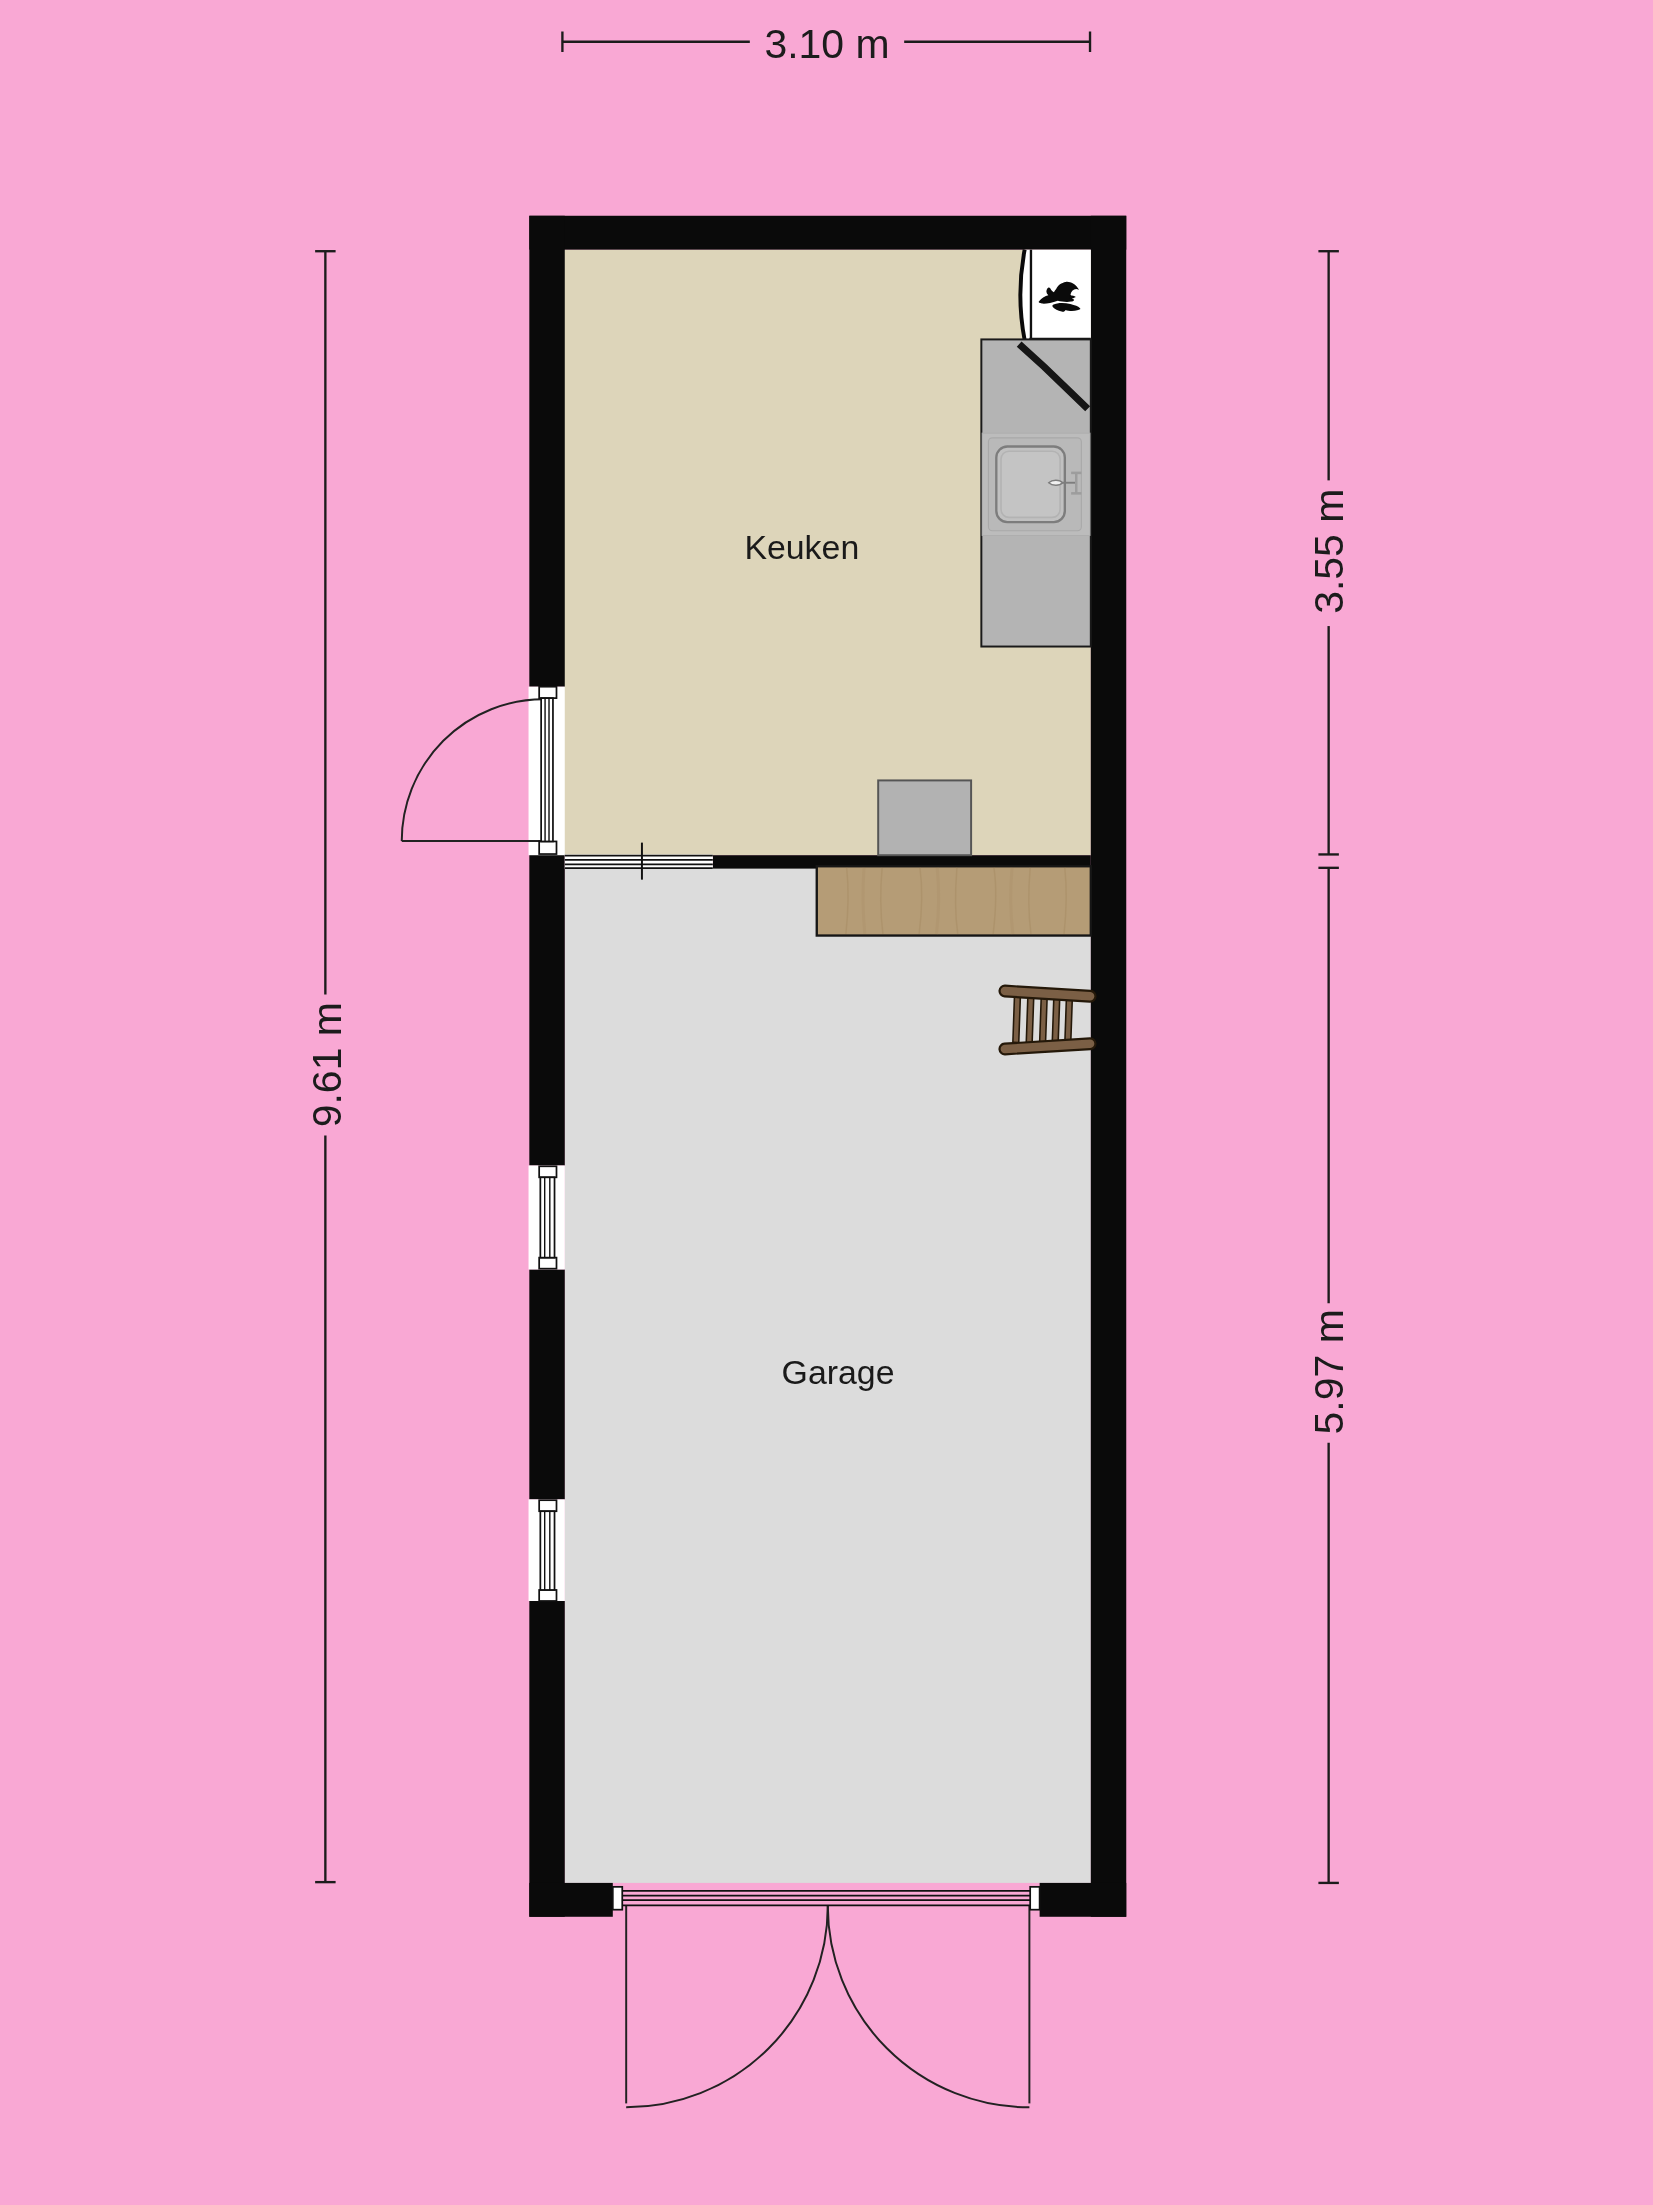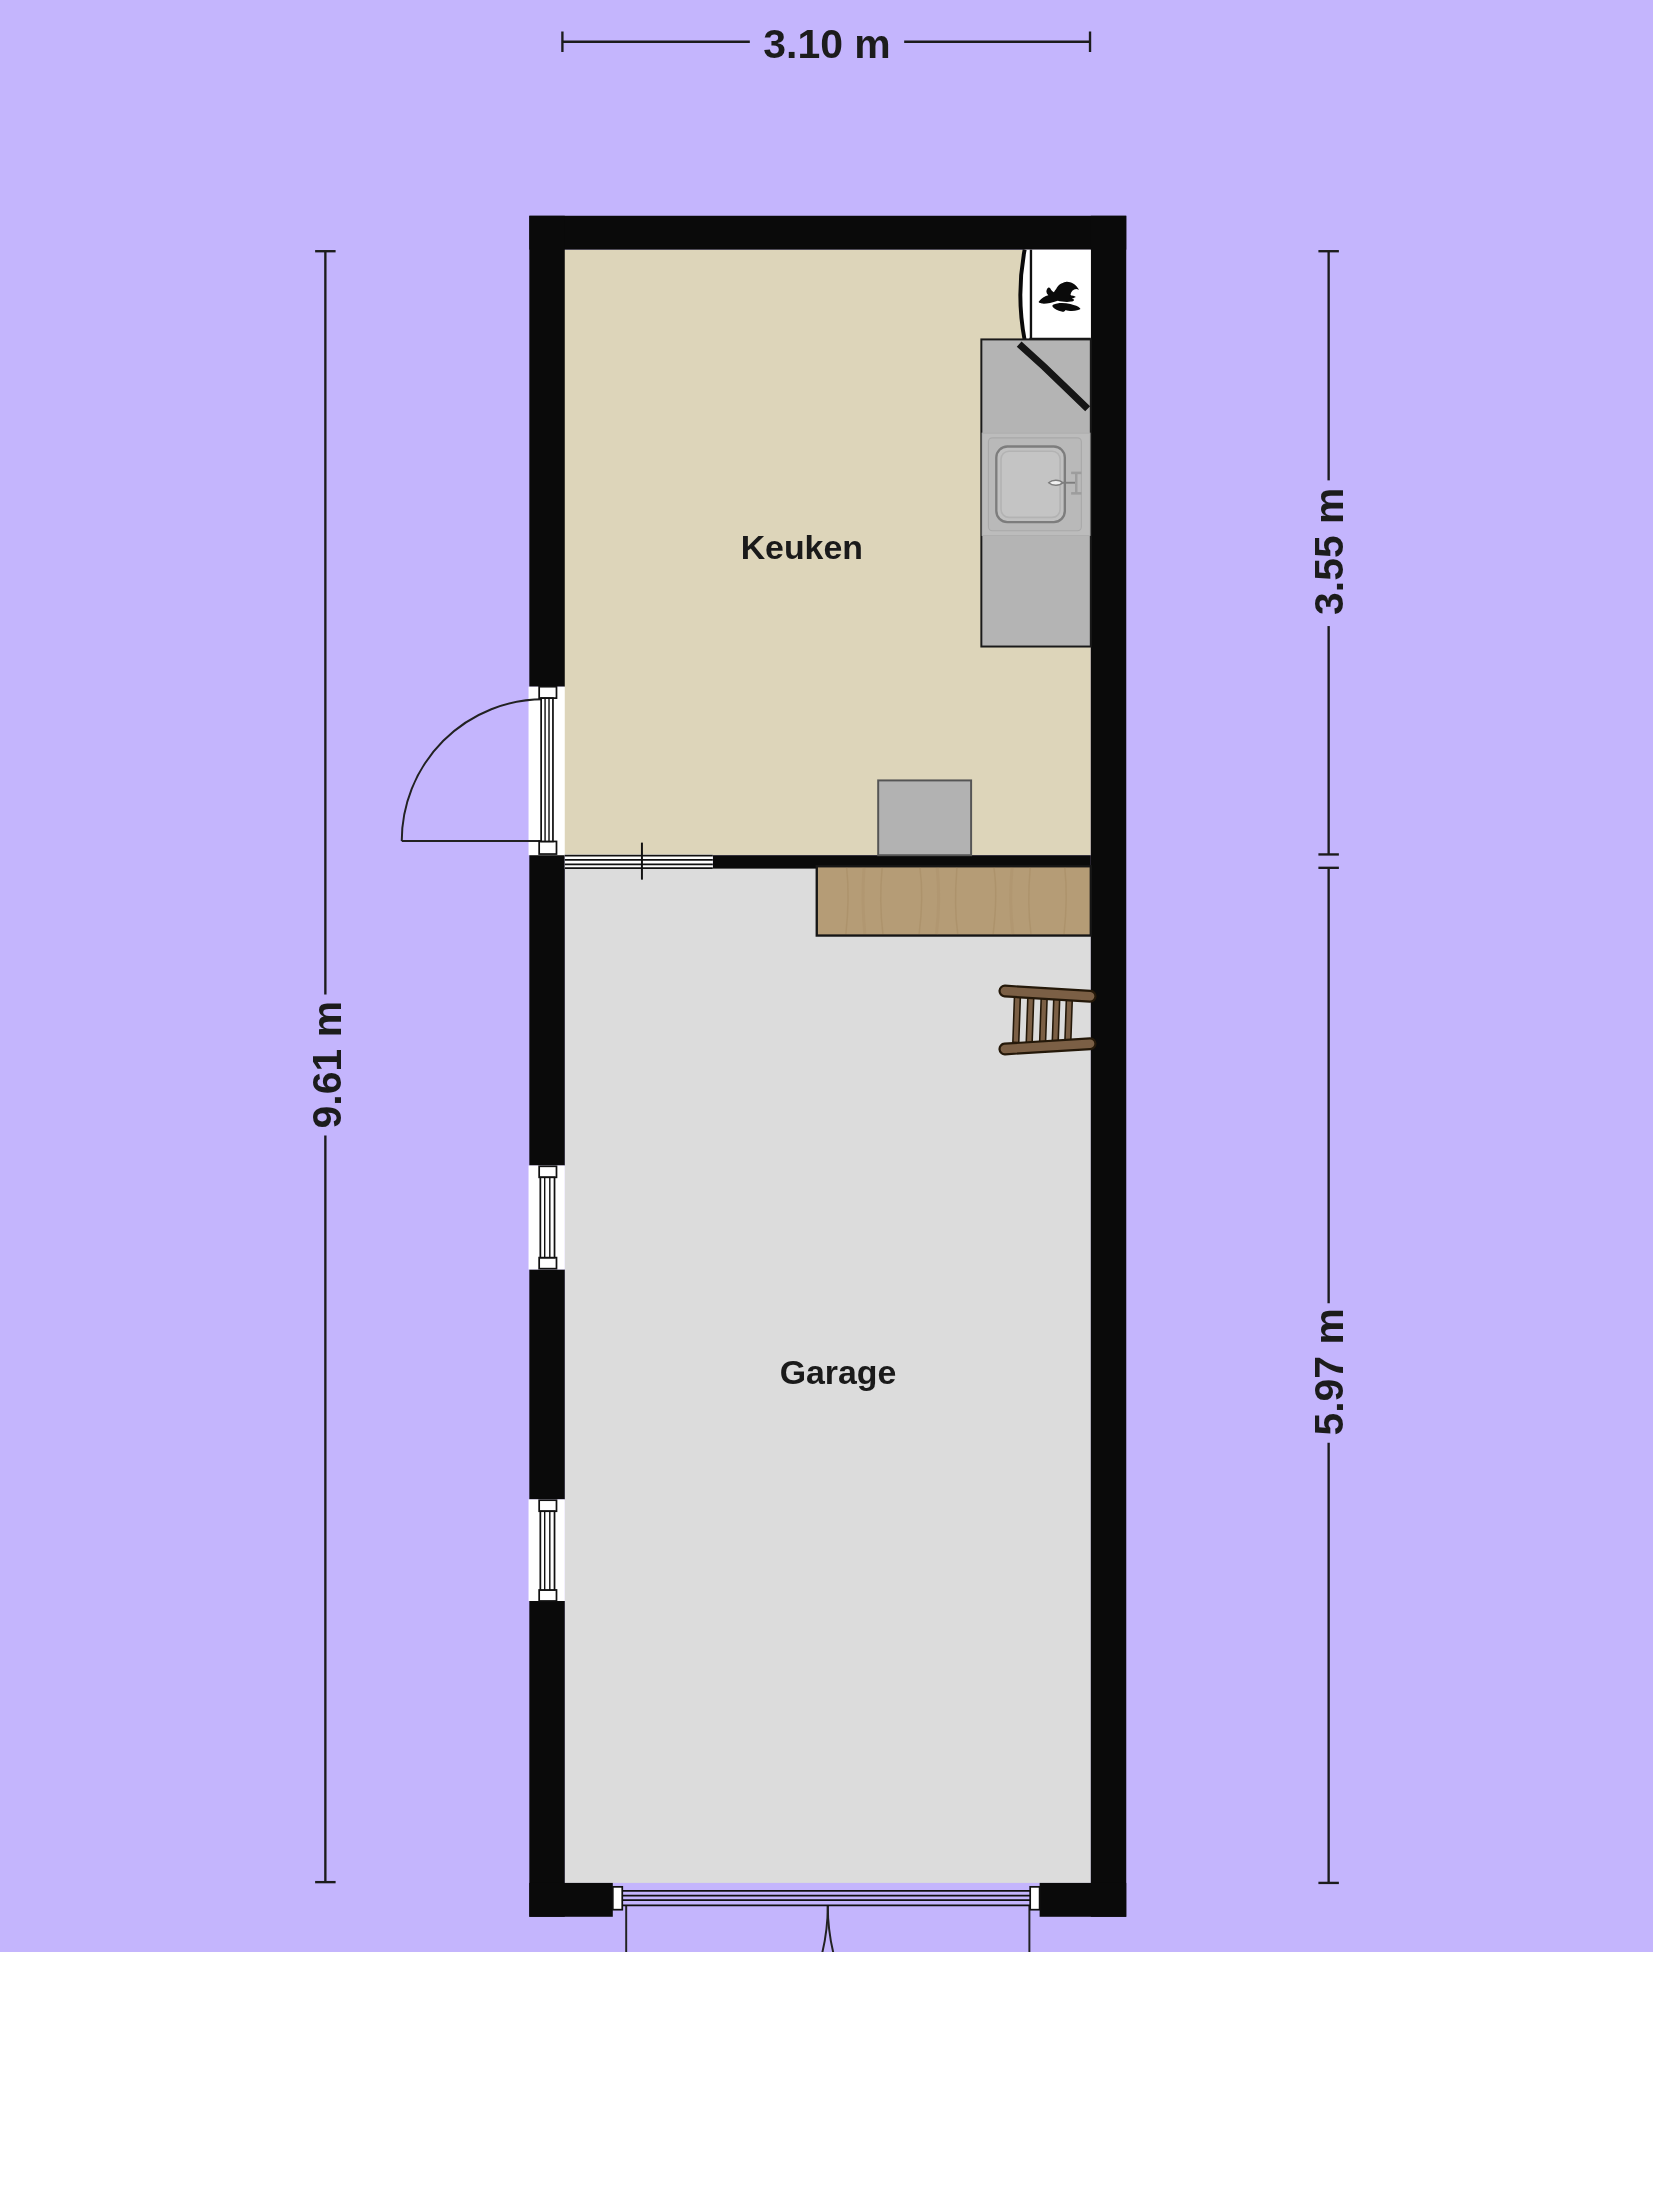--- a/index.html
+++ b/index.html
@@ -1,16 +1,16 @@
 <!DOCTYPE html>
 <html style="font-size:12.6px"><head>
 <meta charset="utf-8">
 <style>
   html,body{margin:0;padding:0;background:#ffffff;}
-  .page{width:1654px;height:1952px;position:relative;background:#c4b5fd;overflow:hidden;font-weight:bold;}
+  .page{width:1654px;height:2205px;position:relative;background:#f9a8d4;overflow:hidden;}
   svg{display:block;}
   text{font-family:"Liberation Sans", sans-serif;}
 </style>
 </head>
 <body>
 <div class="page">
 <svg width="1654" height="2205" viewBox="0 0 2100 2800" xmlns="http://www.w3.org/2000/svg">
 
 <g stroke="#1c1c1c" stroke-width="3" fill="none">
   <line x1="714" y1="53" x2="952" y2="53"></line>

